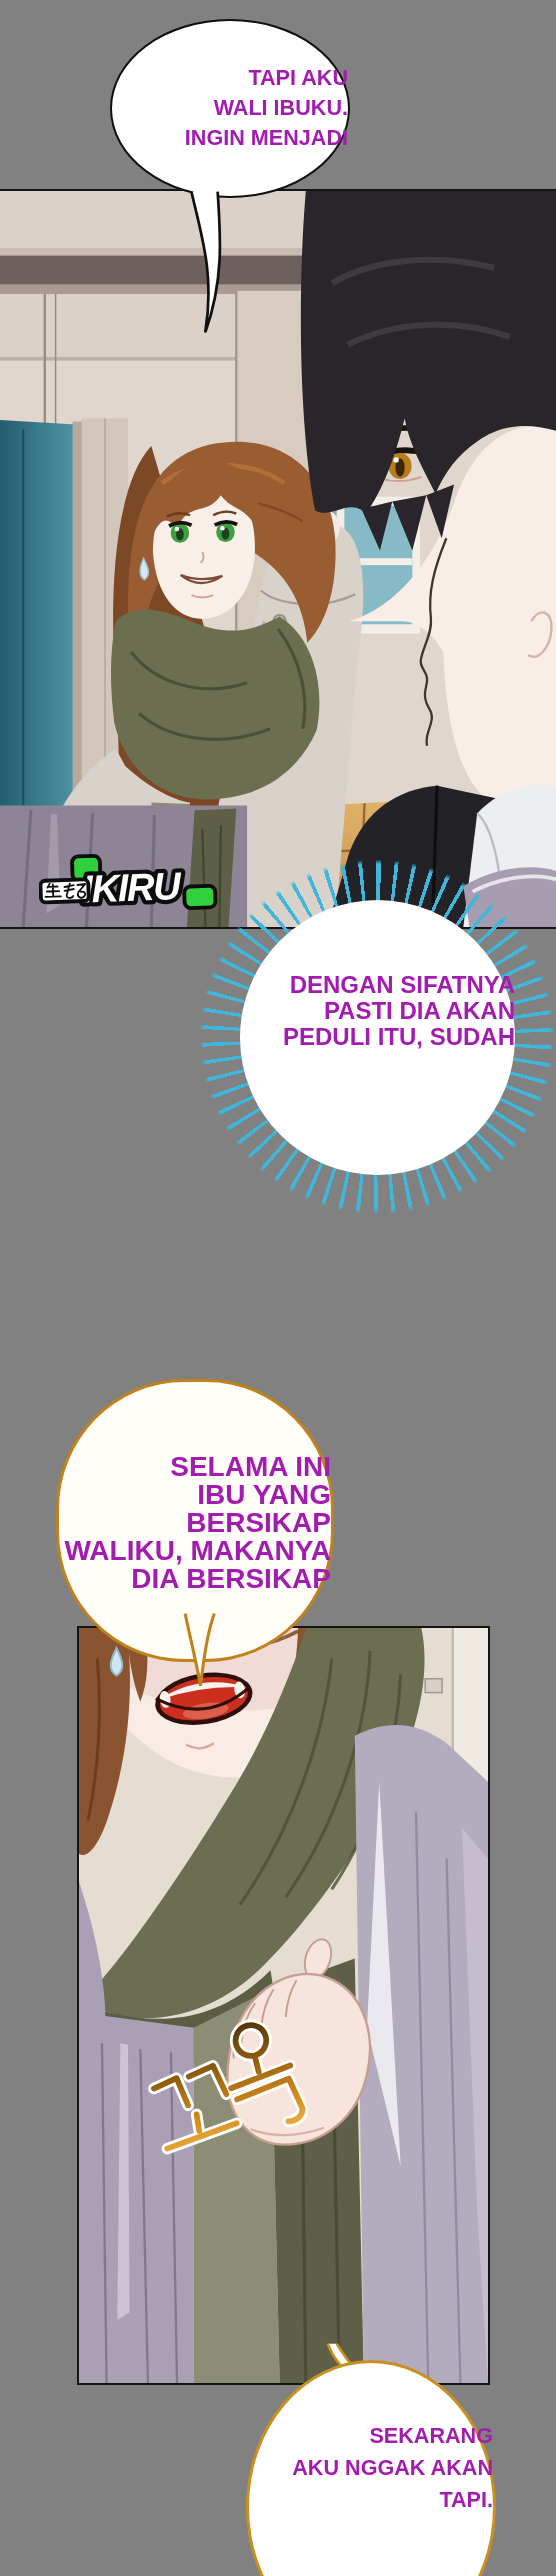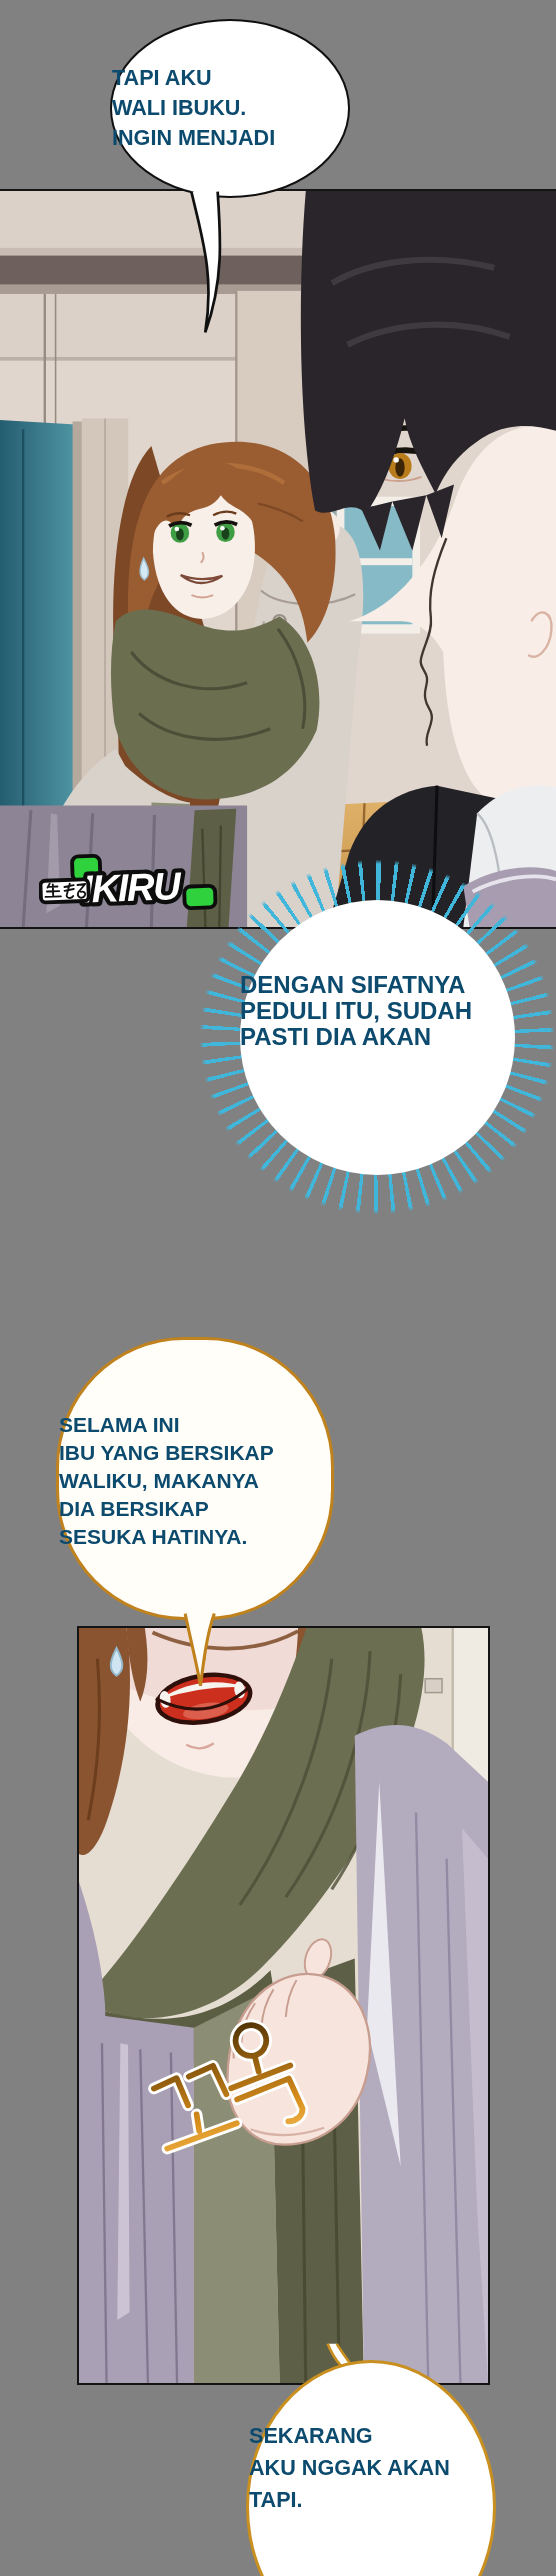--- a/index.html
+++ b/index.html
@@ -9,30 +9,30 @@
     font-family:"Liberation Sans","DejaVu Sans",sans-serif;
   }
   .abs{position:absolute;}
   
   .panel{position:absolute;box-sizing:border-box;background:#dcd1c8;}
   #panel1{left:0;top:189px;width:556px;height:740px;border-top:2.3px solid #151515;border-bottom:2.3px solid #151515;}
   #panel2{left:77px;top:1626px;width:413px;height:759px;border:2.3px solid #141414;}
   .panel svg{display:block;width:100%;height:100%;}
   
   .bubble{
-    position:absolute;background:#ffffff;text-align:left;
-    color:#0c4a6e;font-weight:700;box-sizing:border-box;
+    position:absolute;background:#ffffff;text-align:right;
+    color:#a21caf;font-weight:700;box-sizing:border-box;
   }
   .bubble .ln{display:block;}
   #bubble1{left:110px;top:18.5px;width:240px;height:179px;border:2.7px solid #101010;border-radius:50%;
            font-size:21.6px;line-height:30px;padding-top:42px;}
   #bubble2{left:240px;top:900px;width:275px;height:275px;border-radius:50%;
            font-size:24px;line-height:26px;padding-top:72px;}
-  #bubble3{left:56px;top:1337px;width:278px;height:283px;border:3.1px solid #c0821c;border-radius:46%;
-           background:#fffef9;font-size:21px;line-height:28px;padding-top:71px;}
+  #bubble3{left:56px;top:1379px;width:278px;height:283px;border:3.1px solid #c0821c;border-radius:46%;
+           background:#fffef9;font-size:28px;line-height:28px;padding-top:71px;}
   #bubble4{left:246px;top:2360px;width:250px;height:294px;border:3.1px solid #c98f1f;border-radius:50%;
            font-size:21.6px;line-height:32px;padding-top:57px;}
   
   #rayburst{
     left:193px;top:853px;width:368px;height:368px;
     background:repeating-conic-gradient(#41b6db 0deg 1.3deg,transparent 1.3deg 5.8deg);
     -webkit-mask:radial-gradient(closest-side,transparent 72%,#000 75%,#000 94%,transparent 96.5%);
     mask:radial-gradient(closest-side,transparent 72%,#000 75%,#000 94%,transparent 96.5%);
   }
   .tail{position:absolute;}
@@ -262,39 +262,38 @@
       <path d="M12,40 L24,40 M10,46 L26,46 M8,53 L28,53 M18,37 L18,53 M14,36 L11,41"></path>
       <path d="M33,41 L45,39 M33,46 L45,44 M40,37 L36,50 M36,50 C33,56 42,57 44,53"></path>
       <path d="M50,39 L60,38 M60,38 L51,48 C47,55 56,58 59,53 C61,50 58,47 54,48"></path>
     </g>
   </g>
 </svg>
 
 <div id="rayburst" class="abs"></div>
 <div id="bubble2" class="bubble">
   <span class="ln">DENGAN SIFATNYA</span>
+  <span class="ln">PASTI DIA AKAN</span>
   <span class="ln">PEDULI ITU, SUDAH</span>
-  <span class="ln">PASTI DIA AKAN</span>
 </div>
 
 <div id="bubble1" class="bubble">
   <span class="ln">TAPI AKU</span>
   <span class="ln">WALI IBUKU.</span>
   <span class="ln">INGIN MENJADI</span>
 </div>
 <svg class="tail" style="left:182px;top:190px;" width="62" height="147" viewBox="0 0 80 190">
   <path d="M12,2 C26,62 42,110 30,184 C54,118 50,60 46,2" fill="#ffffff" stroke="#101010" stroke-width="3.5"></path>
 </svg>
 
 <div id="bubble3" class="bubble">
   <span class="ln">SELAMA INI</span>
   <span class="ln">IBU YANG BERSIKAP</span>
   <span class="ln">WALIKU, MAKANYA</span>
   <span class="ln">DIA BERSIKAP</span>
-  <span class="ln">SESUKA HATINYA.</span>
 </div>
 <svg class="tail" style="left:179px;top:1612px;" width="43" height="80" viewBox="0 0 56 104">
   <path d="M8,2 C16,40 24,72 28,96 C32,64 36,30 46,2" fill="#fffef9" stroke="#c0821c" stroke-width="4"></path>
 </svg>
 
 <svg class="tail" style="left:320px;top:2342px;" width="49" height="42" viewBox="0 0 64 54">
   <path d="M10,2 C18,22 30,38 50,48 L58,52 C44,34 30,16 22,2" fill="#ffffff" stroke="#c98f1f" stroke-width="3.5"></path>
 </svg>
 <div id="bubble4" class="bubble">
   <span class="ln">SEKARANG</span>

